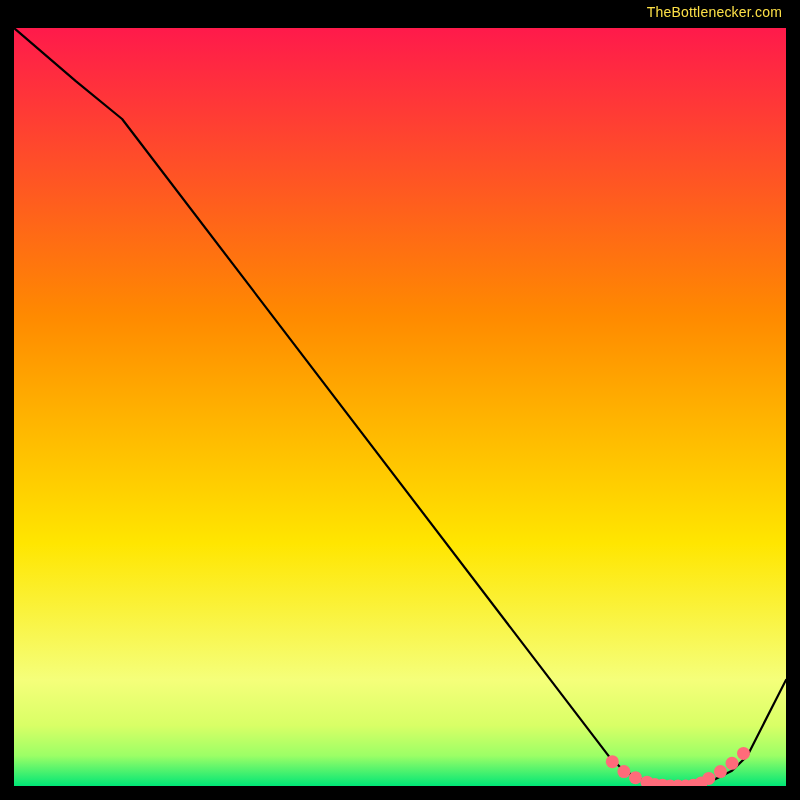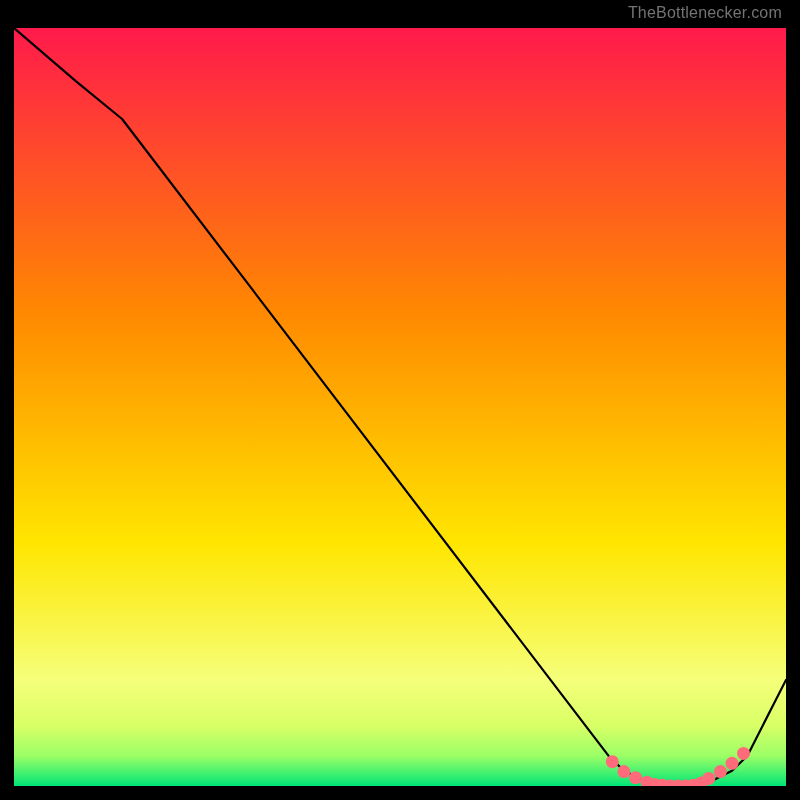--- a/index.html
+++ b/index.html
@@ -16,22 +16,22 @@
     left: 14px;
     top: 3px;
     width: 772px;
     height: 783px;
     background: #000;
   }
   .watermark {
     position: absolute;
     top: 4px;
     right: 18px;
-    color: #737373;
-    font-size: 16px;
+    color: #fde047;
+    font-size: 14px;
     font-weight: 500;
     letter-spacing: 0.2px;
     z-index: 10;
   }
   svg {
     position: absolute;
     left: 14px;
     top: 28px;
     width: 772px;
     height: 758px;

